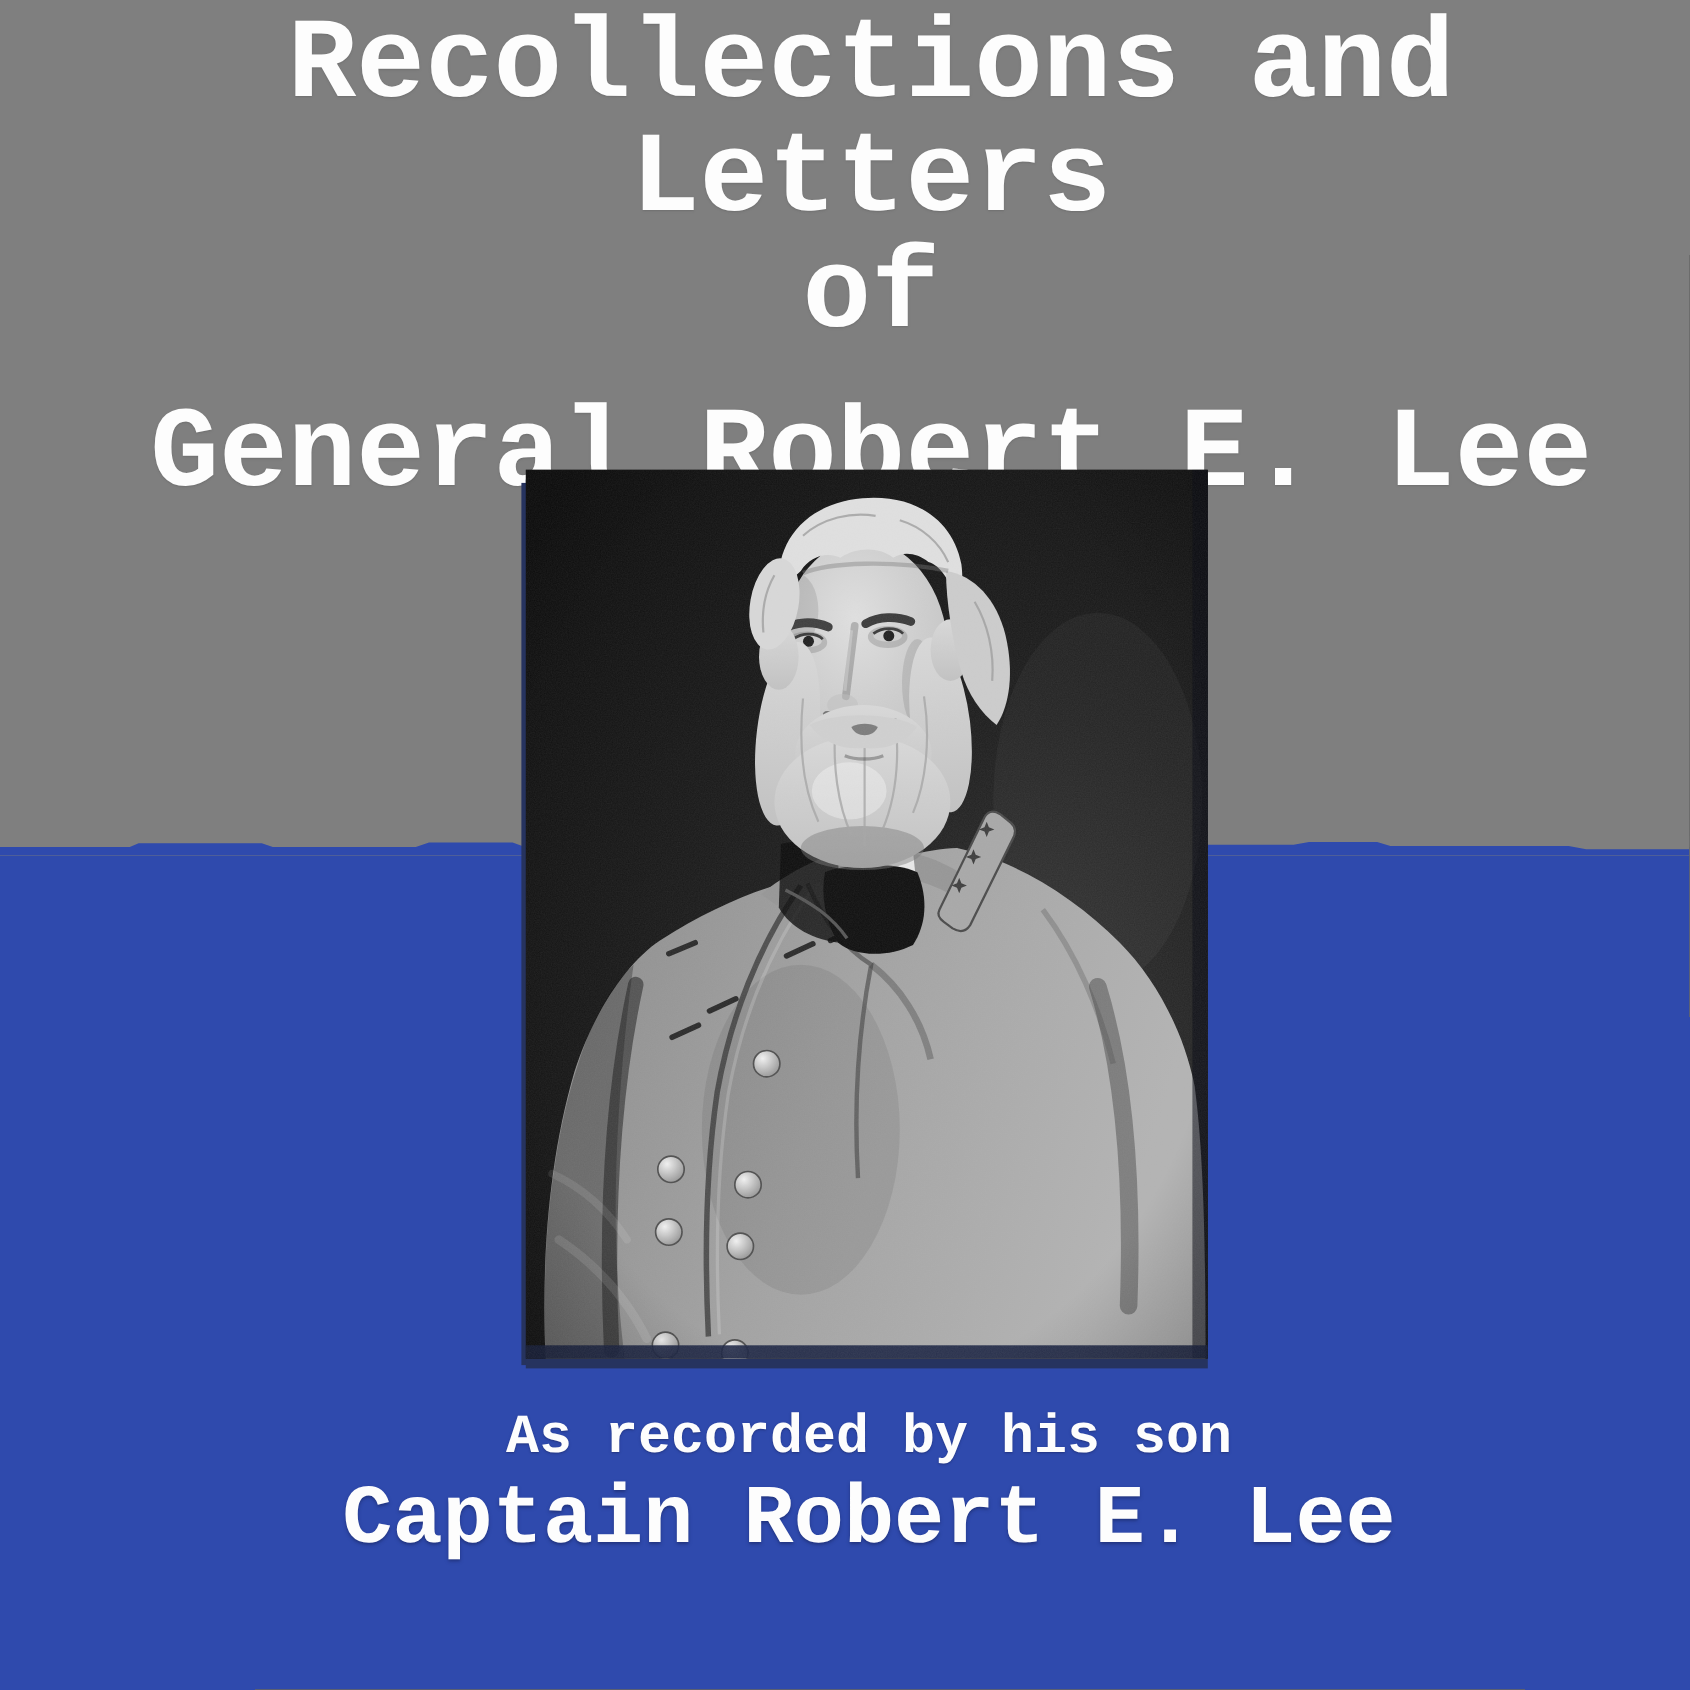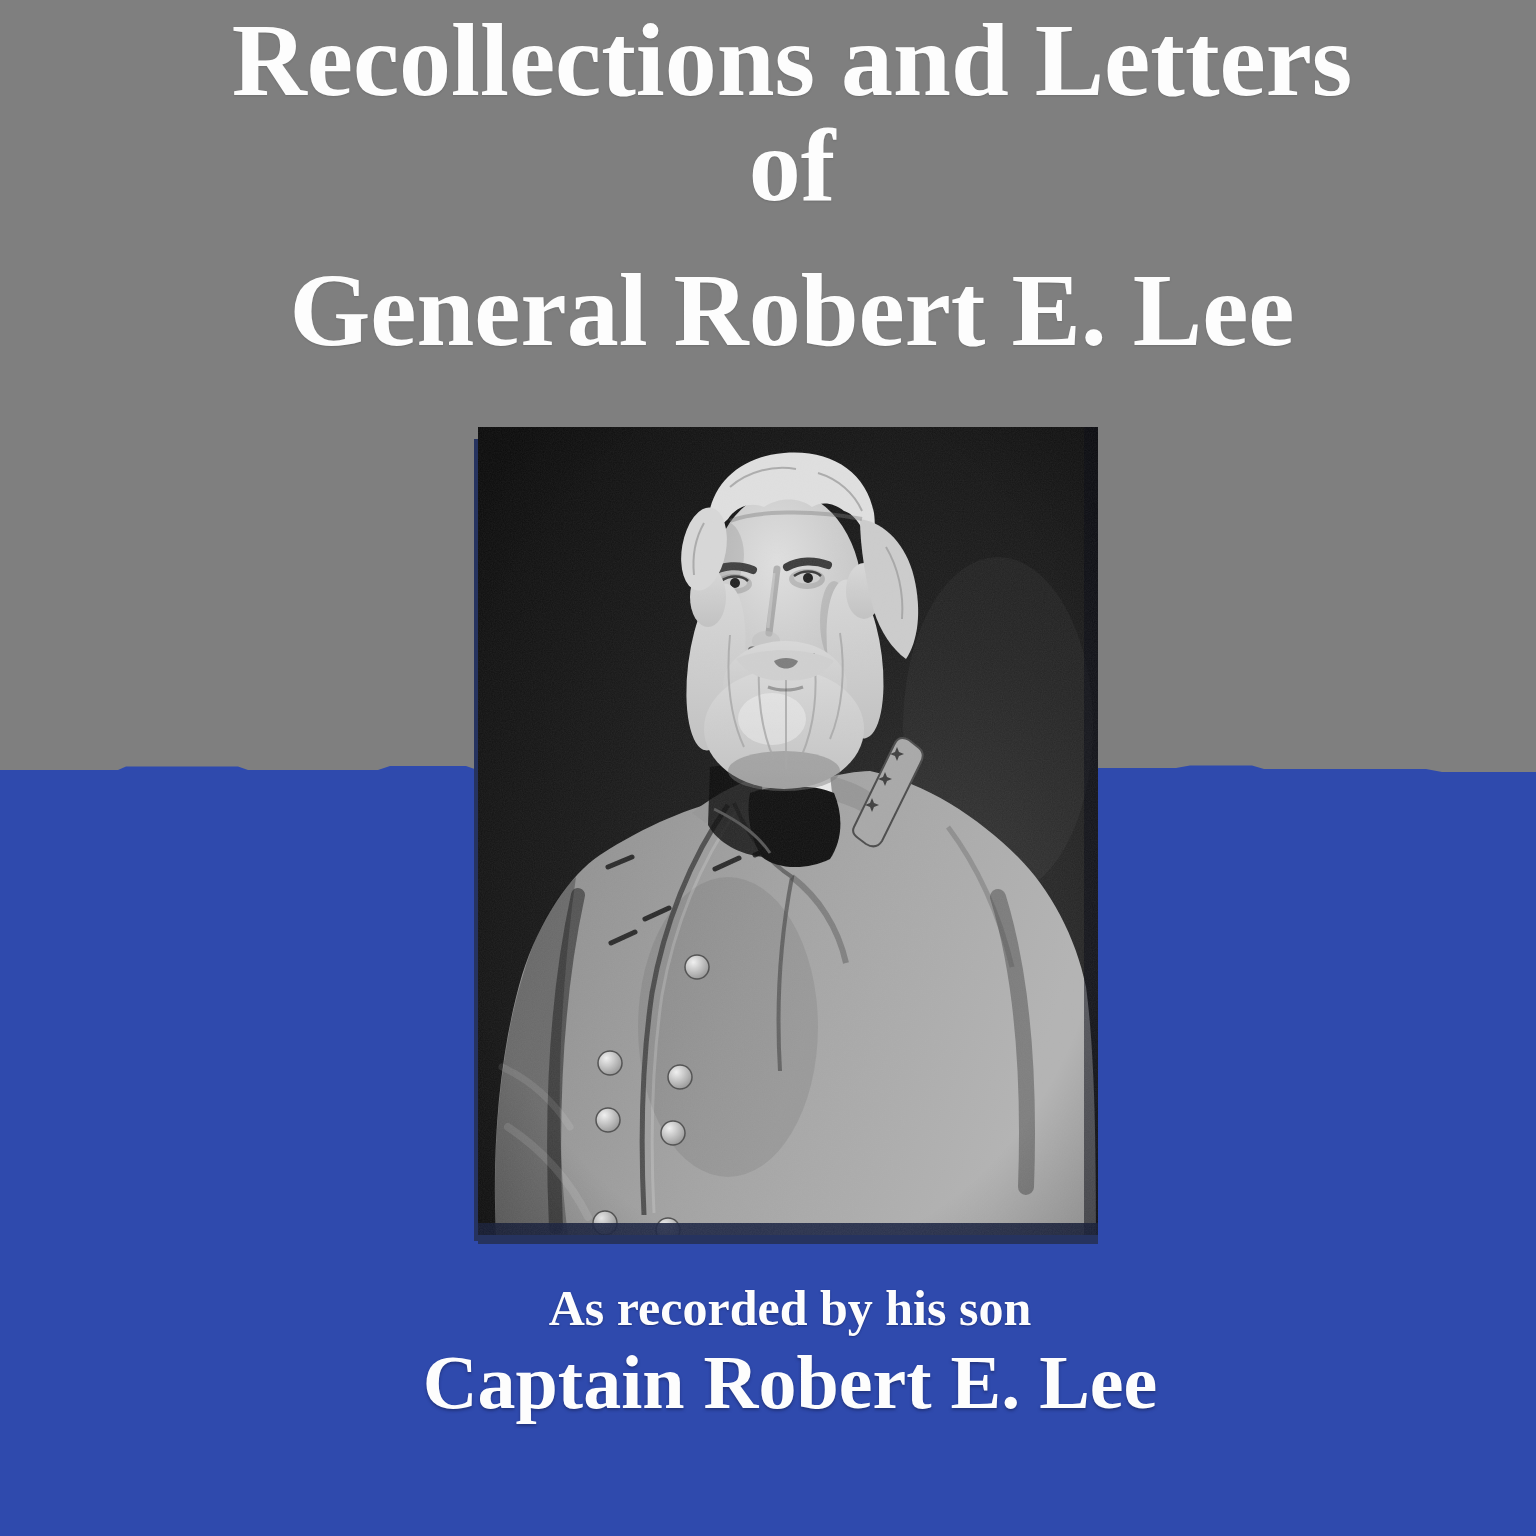--- a/index.html
+++ b/index.html
@@ -5,21 +5,21 @@
   :root{
     --top-background:#7f7f7f;
     --bottom-background:#2f4aad;
     --text:#fdfdfd;
     --photo-background:#141414;
     --photo-shadow:#26335f;
   }
   html,body{margin:0;padding:0;background:#555;}
   .cover{
     position:relative;width:1536px;height:1536px;overflow:hidden;
-    font-family:Liberation Serif, serif;
+    font-family:Liberation Mono, monospace;
     background:var(--top-background);
   }
   .bg-top{position:absolute;left:0;top:0;width:1536px;height:770px;background:var(--top-background);}
   .bg-bottom{position:absolute;left:0;top:778px;width:1536px;height:758px;background:var(--bottom-background);}
   .edge-strip{position:absolute;left:0;top:760px;width:1536px;height:18px;display:block;}
   .title-block{
     position:absolute;left:24px;top:0;width:1536px;text-align:center;
     color:var(--text);font-weight:bold;line-height:1;
     text-shadow:0 1px 2px rgba(90,90,90,0.45);
   }

